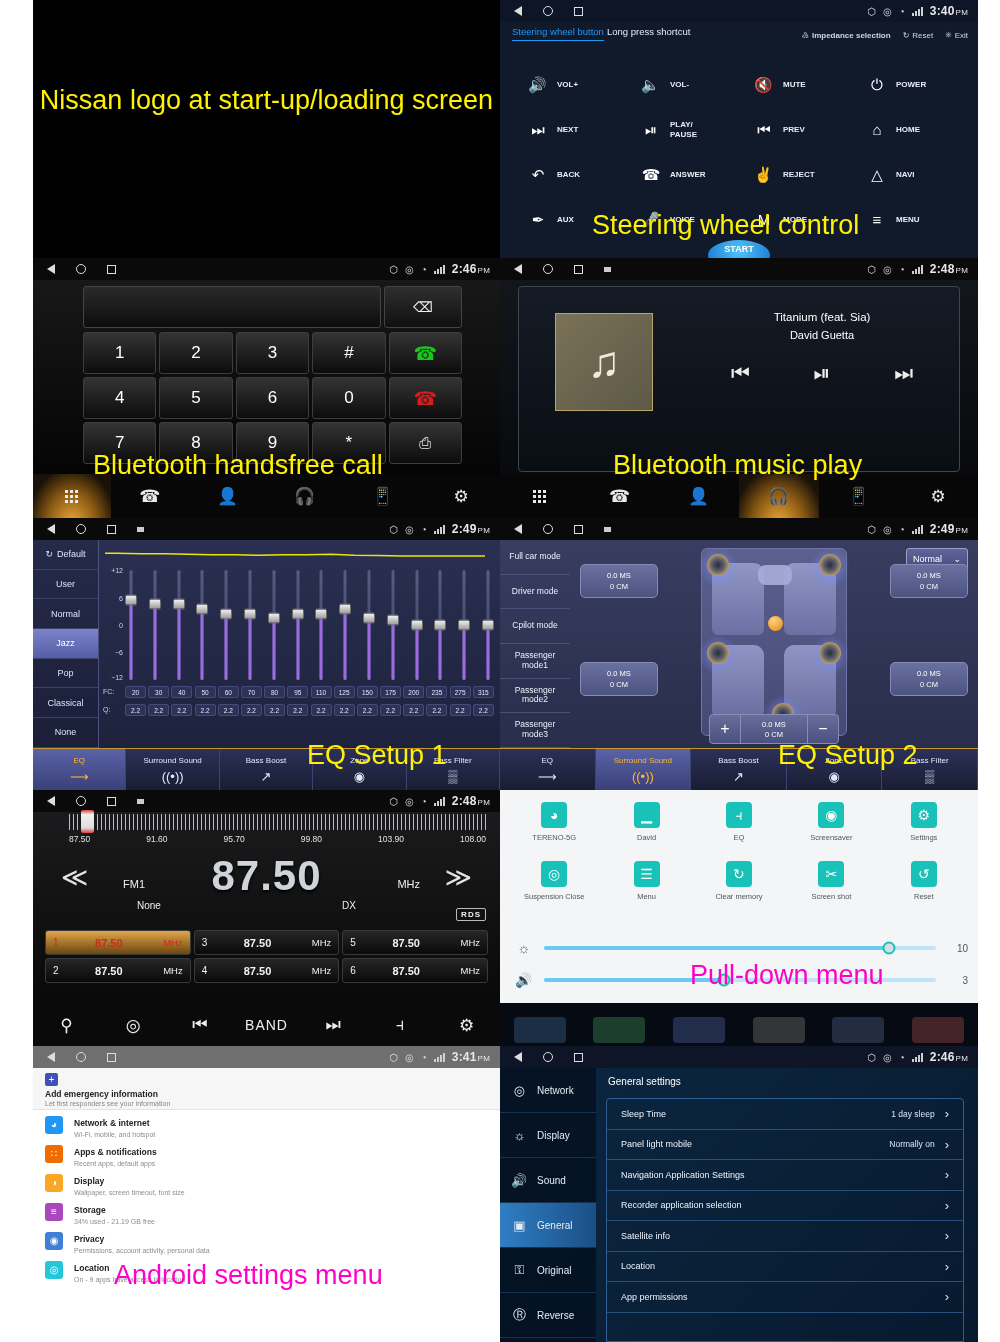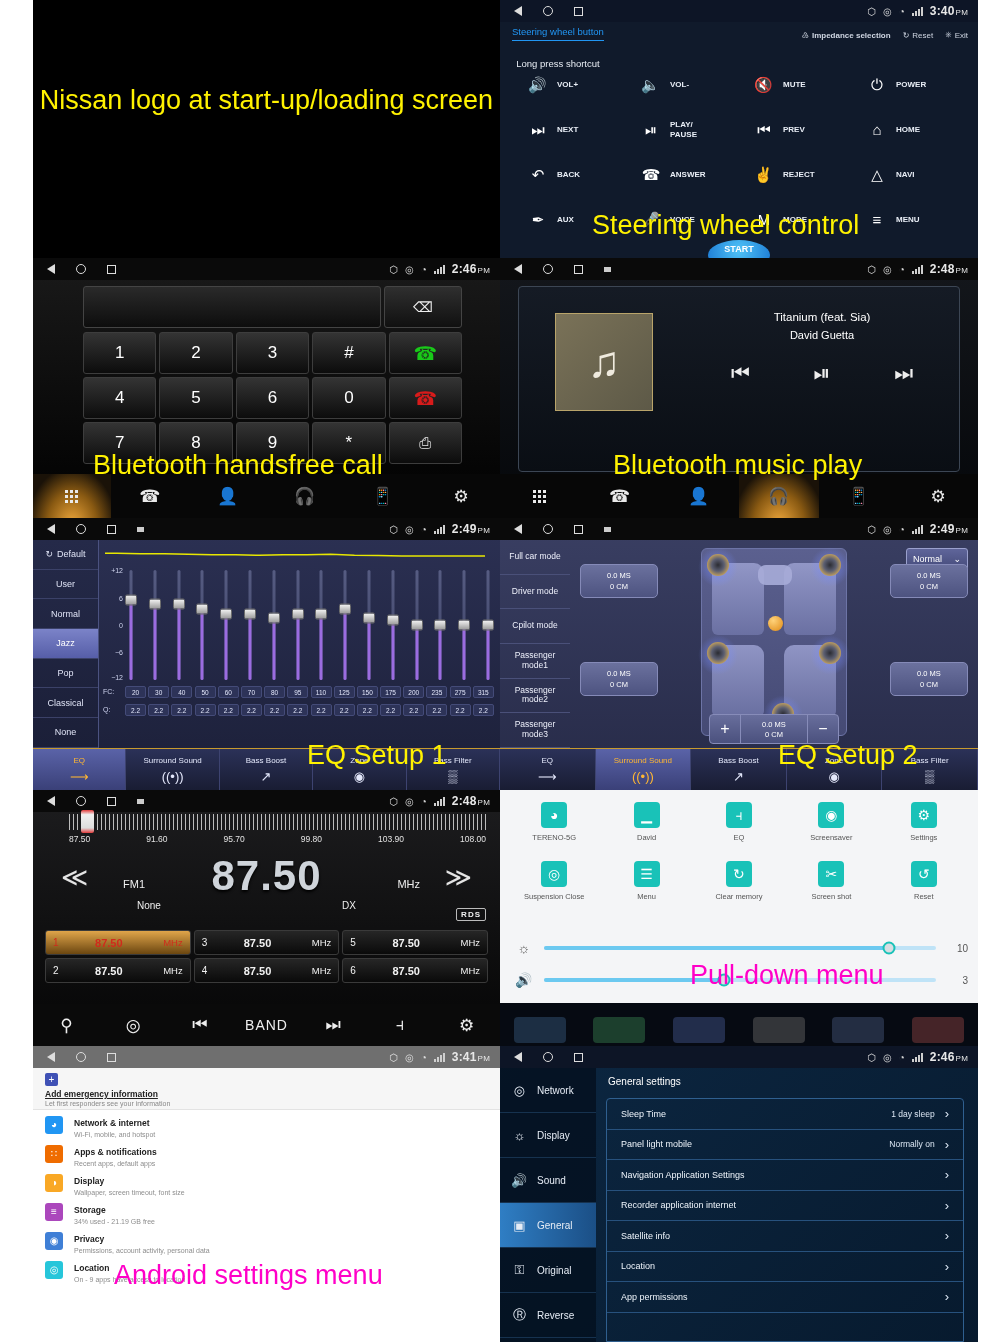--- a/index.html
+++ b/index.html
@@ -32,21 +32,21 @@
   .cap-yellow { color:#fff200; }
   .cap-pink   { color:#ff00c8; }
 
   
   .p1 { background:#000; }
   .p1 .txt { position:absolute; left:0; right:0; top:84px; text-align:center; color:#fff200;
       font-size:27px; line-height:1.25; }
 
   
   .p2 { background:#101a2b; }
-  .swtabs { position:absolute; top:26px; left:12px; display:flex; align-items:center; gap:17px;flex-direction:column; }
+  .swtabs { position:absolute; top:26px; left:12px; display:flex; align-items:flex-start; gap:3px; }
   .swtab { font-size:9.5px; color:#e7ecf3; padding-bottom:3px; }
   .swtab.active { color:#2196f3; border-bottom:1.5px solid #2196f3; }
   .swtools { position:absolute; top:30px; right:10px; display:flex; gap:12px; color:#cfd6e2; font-size:8px; align-items:center;}
   .swtools span { display:flex; align-items:center; gap:3px; }
   .swgrid { position:absolute; top:62px; left:14px; right:12px; display:grid;
      grid-template-columns:repeat(4,1fr); grid-auto-rows:45px; }
   .swcell { display:flex; align-items:center; gap:9px; padding-left:14px; }
   .swcell .g { color:#fff; font-size:15px; width:20px; text-align:center; line-height:1; }
   .swcell .l { color:#e9eef6; font-size:8px; font-weight:bold; line-height:1.15; }
   .startbtn { position:absolute; left:50%; transform:translateX(-50%); bottom:-12px; width:62px;height:30px;
@@ -200,21 +200,21 @@
   .pdbottom { position:absolute; left:0;right:0; top:213px; bottom:0; background:#060a12; }
   .pdbottom .row { position:absolute; left:0;right:0; top:14px; display:flex; justify-content:space-around; }
   .pdbottom .sq { width:52px; height:26px; border-radius:4px; opacity:.55; }
 
   
   .p9 { background:#ffffff; }
   .emerg { position:absolute; left:0; right:0; top:22px; height:42px; background:#f6f6f6; border-bottom:1px solid #e3e3e3;
      padding:5px 12px; }
   .emerg .pl { width:13px;height:13px;background:#3f51b5;border-radius:2px; color:#fff; font-size:10px; line-height:13px;
      text-align:center; margin-bottom:3px;}
-  .emerg .t { color:#222; font-size:8.5px; font-weight:bold;text-decoration:underline; }
+  .emerg .t { color:#222; font-size:8.5px; font-weight:bold; }
   .emerg .s { color:#888; font-size:7px; margin-top:1px;}
   .setlist { position:absolute; left:0; right:0; top:64px; bottom:0; padding-left:12px; }
   .setrow { display:flex; align-items:center; gap:11px; height:29px; }
   .seticon { width:18px;height:18px;border-radius:3px;display:flex;align-items:center;justify-content:center;
      color:#fff;font-size:10px; flex:none;}
   .setrow .t { color:#222; font-size:8.5px; font-weight:bold; }
   .setrow .s { color:#8d8d8d; font-size:7px; margin-top:1px; }
 
   
   .p10 { background:linear-gradient(135deg,#0c2742,#071a2e); }
@@ -1085,21 +1085,21 @@
             <span class="v">Normally on</span>
             <span class="ch">›</span>
           </div>
         <div class="gsrow">
             <span></span>
             <span>Navigation Application Settings</span>
             <span class="v"></span>
             <span class="ch">›</span>
           </div>
         <div class="gsrow">
-            <span>Recorder application internet</span>
+            <span>Recorder application selection</span>
             <span class="v"></span>
             <span class="ch">›</span>
           </div>
         <div class="gsrow">
             <span>Satellite info</span>
             <span class="v"></span>
             <span class="ch">›</span>
           </div>
         <div class="gsrow">
             <span>Location</span>

